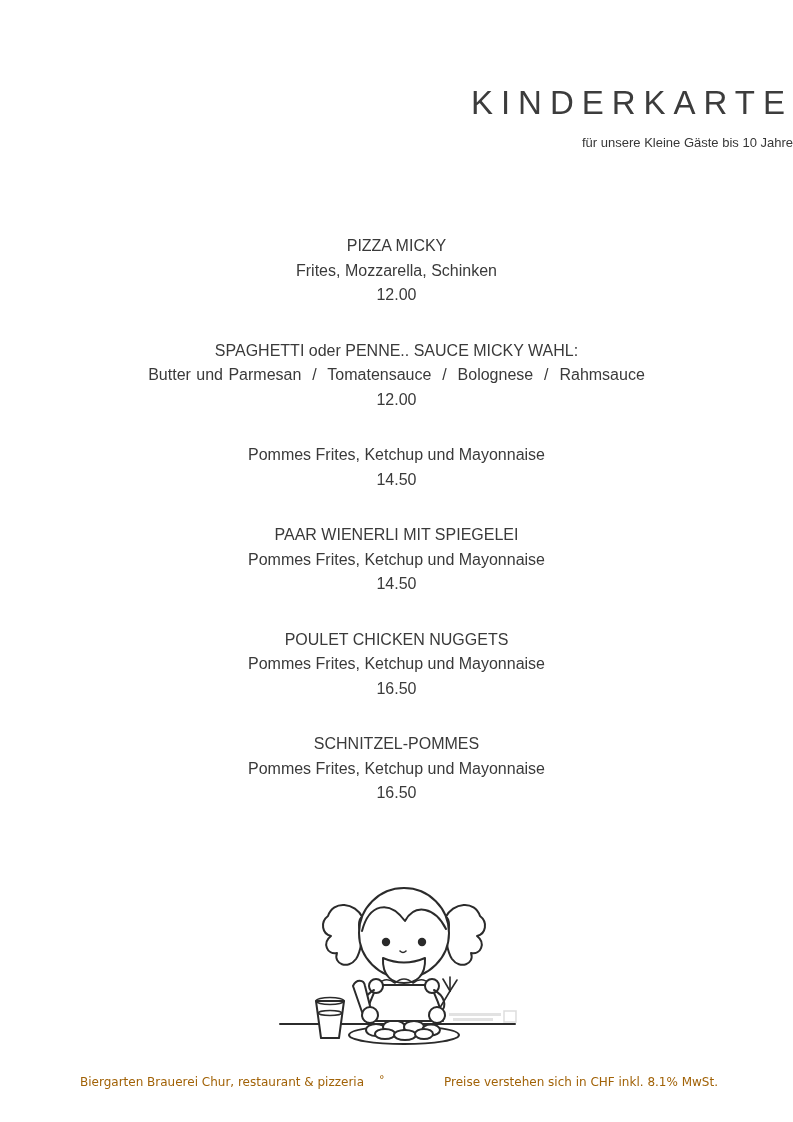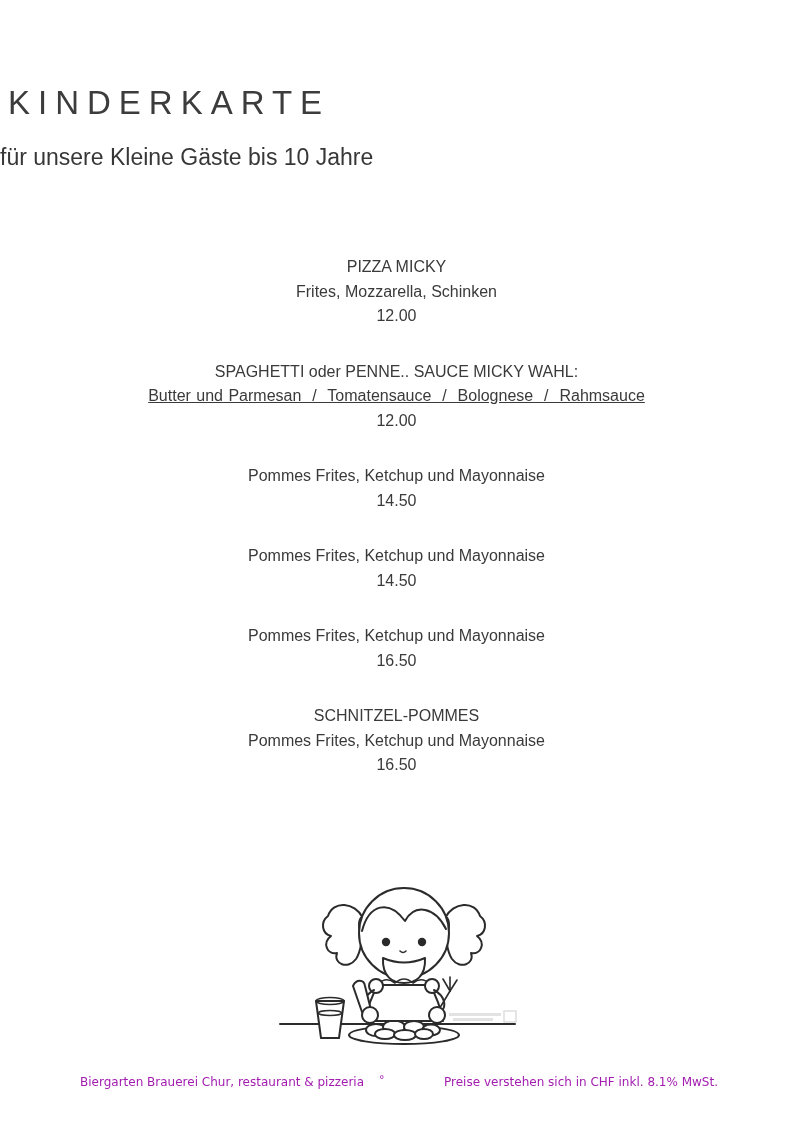--- a/index.html
+++ b/index.html
@@ -5,54 +5,54 @@
   html, body { margin: 0; padding: 0; background: #ffffff; }
   .page {
     position: relative;
     width: 793px;
     height: 1122px;
     background: #ffffff;
     overflow: hidden;
     font-family: "Liberation Sans", "DejaVu Sans", sans-serif;
     color: #3a3a3a;
   }
-  .menu-header { text-align: left; padding-top: 84px; }
+  .menu-header { text-align: right; padding-top: 84px; }
   .menu-title {
     font-size: 33px;
     letter-spacing: 8px;
     font-weight: 400;
     color: #3c3c3c;
     text-indent: 8px; 
   }
-  .menu-subtitle { margin-top: 22px; font-size: 23px; color: #373737; }
+  .menu-subtitle { margin-top: 13px; font-size: 13px; color: #373737; }
 
   .menu-items { margin-top: 84px; text-align: center; }
   .menu-item { margin-bottom: 31px; }
   .menu-item.gap-xl { }
   .menu-item > div { line-height: 24.5px; font-size: 16px; color: #3a3a3a; }
   .item-name { }
-  .item-desc.wide-slashes { word-spacing: 1px; text-decoration: underline; }
+  .item-desc.wide-slashes { word-spacing: 1px; }
 
   .illustration {
     position: absolute;
     left: 277px;
     top: 884px;
     width: 250px;
     height: 172px;
   }
 
   .page-footer {
     position: absolute;
     left: 80px;
     right: 67px;
     top: 1075px;
     height: 18px;
     font-family: "DejaVu Sans", sans-serif;
     font-size: 12px;
-    color: #a21caf;
+    color: #a16207;
     text-align: center;
   }
   .footer-left   { position: absolute; left: 0;  top: 0; white-space: nowrap; }
   .footer-center { position: absolute; left: 299px; top: -2px; font-size: 11px; }
   .footer-right  { position: absolute; right: 8px; top: 0; white-space: nowrap; }
 
   svg .ln { fill: none; stroke: #2b2b2b; stroke-width: 2; stroke-linecap: round; stroke-linejoin: round; }
   svg .ln-thin { fill: none; stroke: #2b2b2b; stroke-width: 1.6; stroke-linecap: round; stroke-linejoin: round; }
   svg .solid { fill: #ffffff; stroke: #2b2b2b; stroke-width: 2; stroke-linejoin: round; }
   svg .wm { fill: #d9d9d9; }
@@ -80,25 +80,27 @@
       <div class="item-desc wide-slashes">Butter und Parmesan &nbsp;/&nbsp; Tomatensauce &nbsp;/&nbsp; Bolognese &nbsp;/&nbsp; Rahmsauce</div>
       <div class="item-price">12.00</div>
     </div>
 
     <div class="menu-item">
       <div class="item-desc">Pommes Frites, Ketchup und Mayonnaise</div>
       <div class="item-price">14.50</div>
     </div>
 
     <div class="menu-item">
+      <div class="item-name">PAAR WIENERLI MIT SPIEGELEI</div>
       <div class="item-desc">Pommes Frites, Ketchup und Mayonnaise</div>
       <div class="item-price">14.50</div>
     </div>
 
     <div class="menu-item">
+      <div class="item-name">POULET CHICKEN NUGGETS</div>
       <div class="item-desc">Pommes Frites, Ketchup und Mayonnaise</div>
       <div class="item-price">16.50</div>
     </div>
 
     <div class="menu-item">
       <div class="item-name">SCHNITZEL-POMMES</div>
       <div class="item-desc">Pommes Frites, Ketchup und Mayonnaise</div>
       <div class="item-price">16.50</div>
     </div>
 

